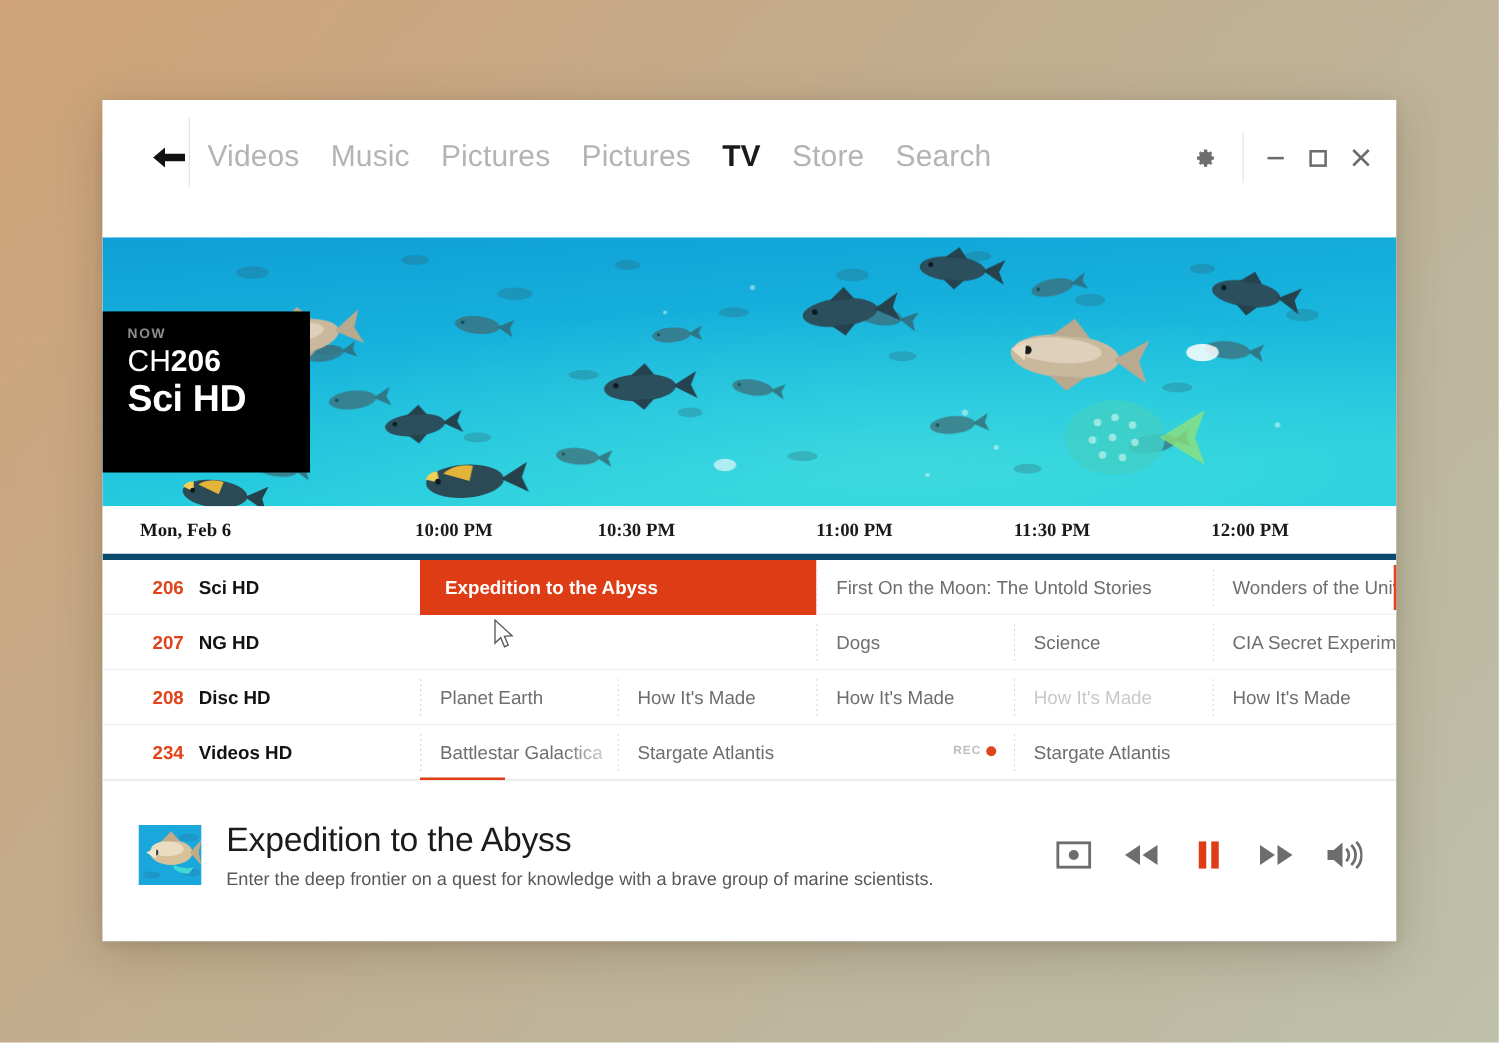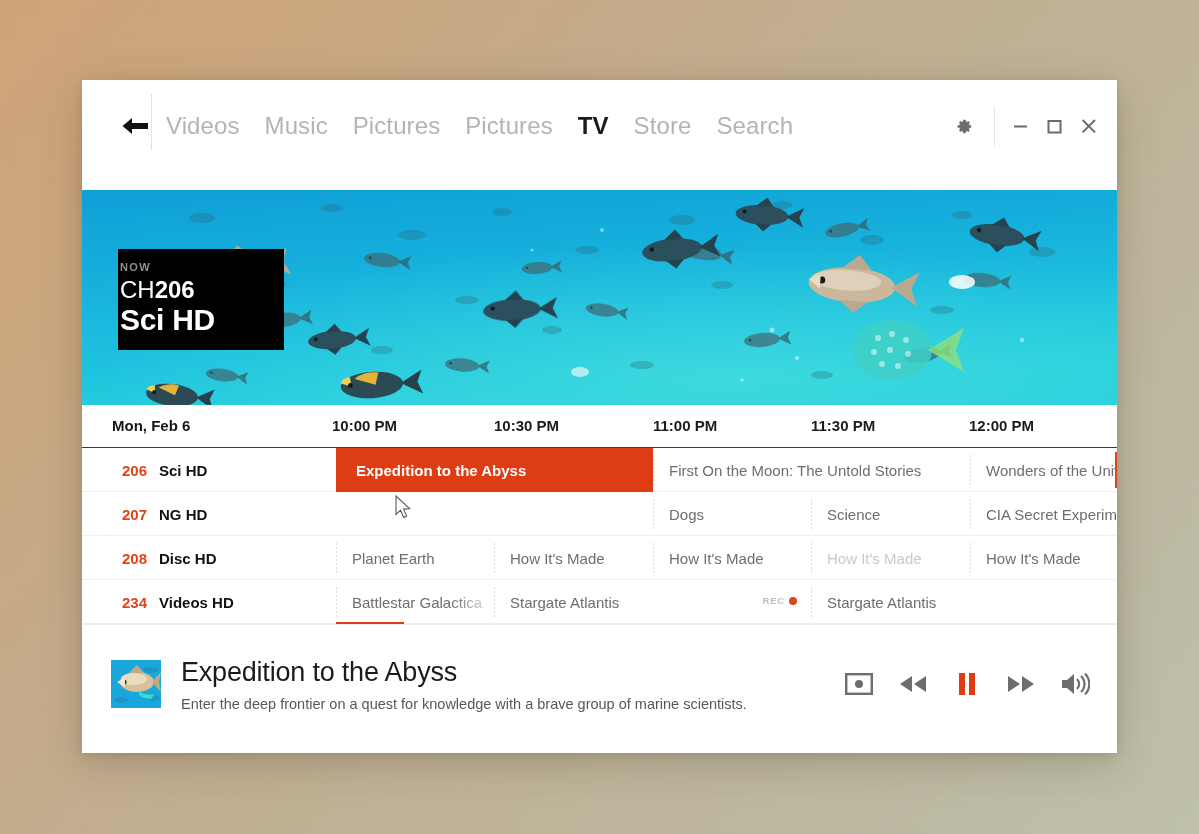--- a/index.html
+++ b/index.html
@@ -36,30 +36,30 @@
 
   .winctl{position:absolute;right:0;top:26px;display:flex;align-items:center;}
   .gear{width:42px;height:38px;display:flex;align-items:center;justify-content:center;cursor:pointer;}
   .ctl-div{width:1px;height:40px;background:#e6e6e6;margin:0 8px 0 10px;}
   .wbtn{width:34px;height:38px;display:flex;align-items:center;justify-content:center;cursor:pointer;}
   .wbtn.last{margin-right:12px;}
 
   
   .hero{position:relative;height:215px;overflow:hidden;background:#13a9d6;}
   .hero svg{position:absolute;inset:0;width:100%;height:100%;display:block;}
-  .nowbadge{position:absolute;left:0;top:59px;width:166px;height:101px;background:#000;
-    padding:12px 0 0 2px;color:#fff;margin-left:36px;}
+  .nowbadge{position:absolute;left:0;top:59px;width:166px;height:129px;background:#000;
+    padding:12px 0 0 20px;color:#fff;}
   .nb-now{font-size:11px;letter-spacing:1.4px;color:#8f8f8f;font-weight:600;line-height:13px;}
   .nb-ch{font-size:24px;line-height:30px;margin-top:1px;font-weight:300;}
   .nb-ch b{font-weight:700;}
   .nb-name{font-size:30px;font-weight:700;line-height:34px;margin-top:-2px;letter-spacing:-.3px;}
 
   
   .guide{position:relative;background:#fff;}
-  .timerow{position:relative;height:43px;border-bottom:1px solid #0c4a6e;}
+  .timerow{position:relative;height:43px;border-bottom:5px solid #0c4a6e;font-family:Liberation Serif, serif;}
   .gdate{position:absolute;left:30px;top:12px;font-size:15px;font-weight:700;color:#161616;}
   .tlabel{position:absolute;top:12px;font-size:15px;font-weight:600;color:#1b1b1b;white-space:nowrap;}
 
   .row{position:relative;height:44px;border-bottom:1px solid #f0f0f0;}
   .row:last-child{border-bottom:1px solid #ededed;}
   .chnum{position:absolute;left:35px;top:14px;font-size:15px;color:#e0441a;font-weight:600;width:30px;text-align:right;}
   .chname{position:absolute;left:77px;top:14px;font-size:15px;color:#121212;font-weight:700;}
 
   .cell{position:absolute;top:0;height:44px;display:flex;align-items:center;
     font-size:15px;color:#6e6e6e;padding-left:16px;cursor:pointer;white-space:nowrap;overflow:hidden;}
@@ -270,21 +270,21 @@
       <div class="nb-ch"><span>CH</span><b>206</b></div>
       <div class="nb-name">Sci HD</div>
     </div>
   </div>
 
   <div class="guide">
     <div class="timerow">
       <div class="gdate">Mon, Feb 6</div>
       <div id="time-labels">
           <div class="tlabel" style="left: 250px;">10:00 PM</div>
-          <div class="tlabel" style="left: 412px;">10:30 PM</div>
+          <div class="tlabel" style="left: 396px;">10:30 PM</div>
           <div class="tlabel" style="left: 571px;">11:00 PM</div>
           <div class="tlabel" style="left: 729px;">11:30 PM</div>
           <div class="tlabel" style="left: 887px;">12:00 PM</div>
         </div>
     </div>
     <div id="guide-rows">
         <div class="row">
           <div class="chnum">206</div>
           <div class="chname">Sci HD</div>
           <div class="cell sel" style="left: 254px; width: 317px;">

